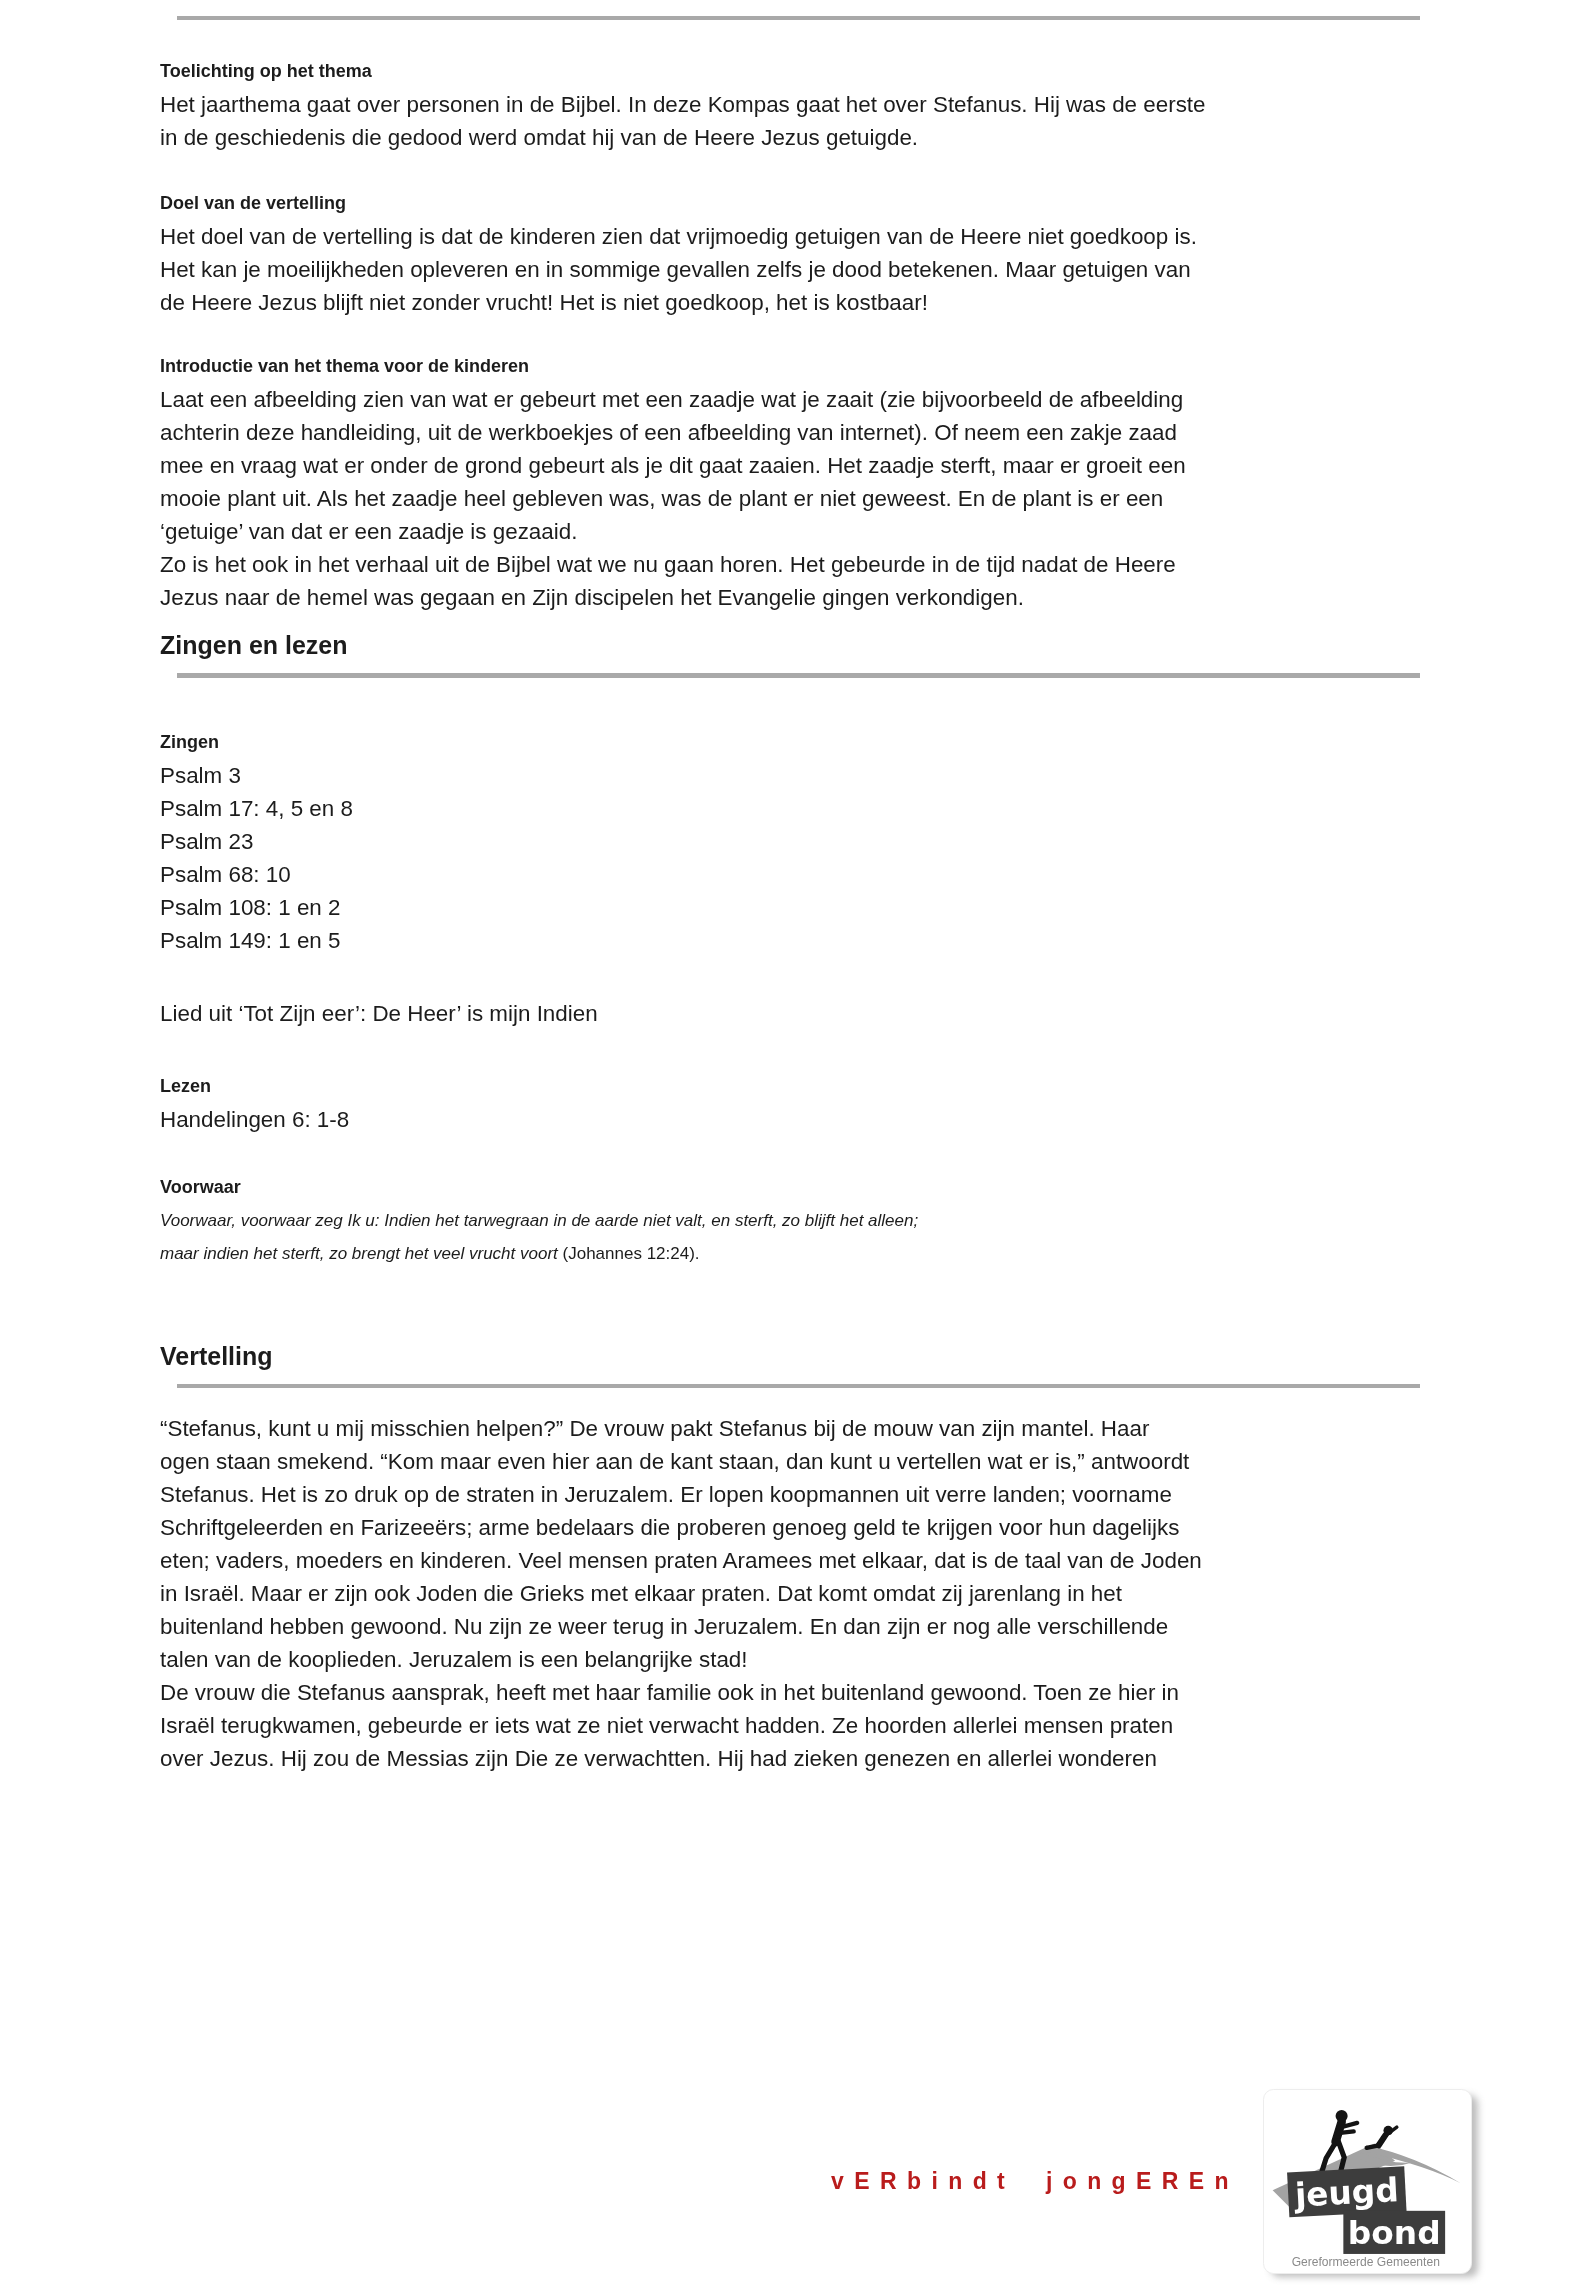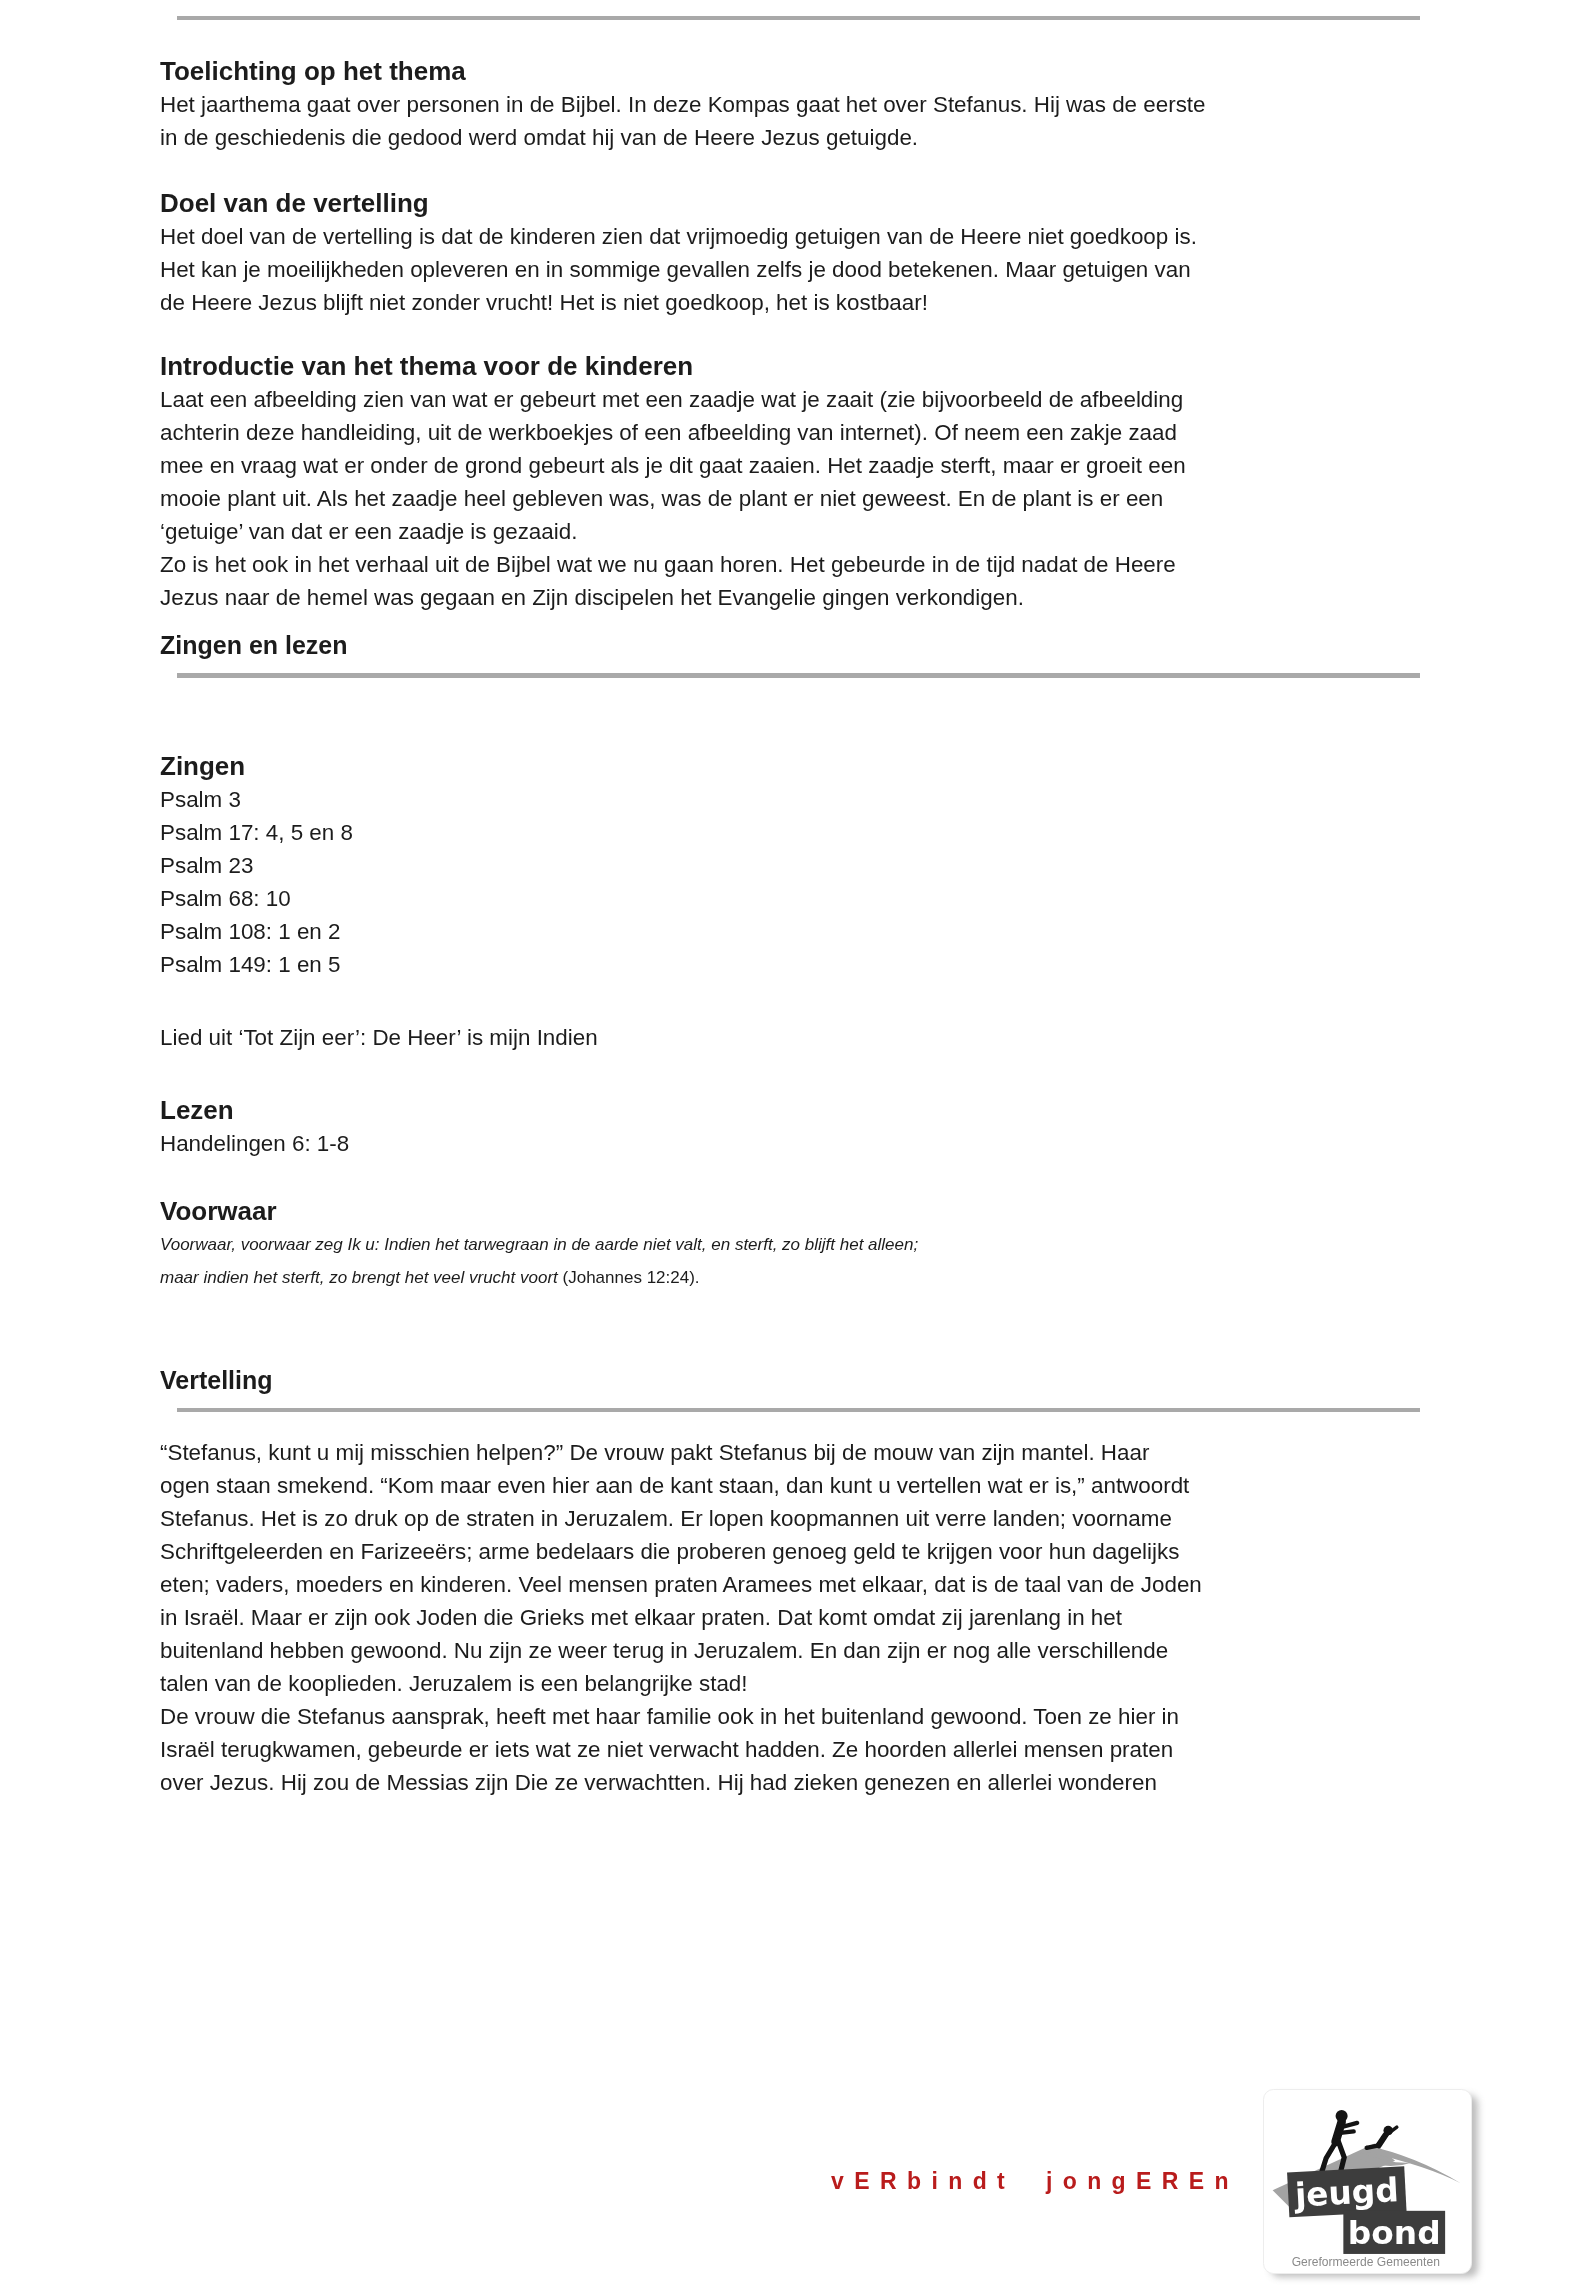--- a/index.html
+++ b/index.html
@@ -25,21 +25,21 @@
     font-weight: 700;
     letter-spacing: -0.4px;
     margin-top: 203px;
   }
   h2.section-heading {
     font-size: 25px;
     line-height: 31px;
     font-weight: 700;
   }
   h3.sub-heading {
-    font-size: 26px;
+    font-size: 18px;
     line-height: 33px;
     font-weight: 700;
   }
   .body-text {
     font-size: 22.4px;
     line-height: 33px;
     white-space: pre-line;
   }
   .rule {
     border: 0;
@@ -48,21 +48,21 @@
     background: #a9a9a9;
   }
   .kerntekst-line { font-size: 17px; line-height: 33px; white-space: pre-wrap; }
   .kerntekst-line .it { font-style: italic; }
   .kerntekst-line .rm { font-style: normal; }
   
   .mt14 { margin-top: 12px; } .mt20 { margin-top: 16px; }
   .mt28 { margin-top: 24px; } .mt36 { margin-top: 31px; }
   .mt38 { margin-top: 33px; } .mt39 { margin-top: 34px; }
   .mt40 { margin-top: 35px; } .mt46 { margin-top: 40px; }
-  .mt56 { margin-top: 72px; } .mt82 { margin-top: 71px; }
+  .mt56 { margin-top: 48px; } .mt82 { margin-top: 71px; }
   
   .footer-tagline {
     position: absolute;
     left: 831px;
     top: 2168px;
     width: 431px;
     font-size: 23px;
     font-weight: 700;
     letter-spacing: 10.4px;
     word-spacing: 14px;

